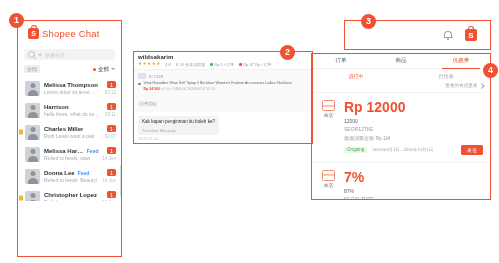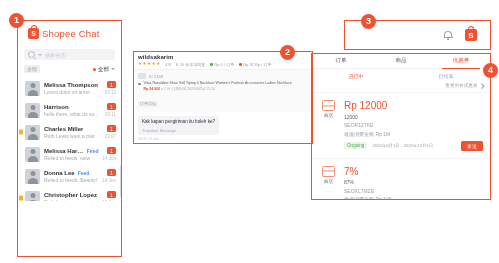--- a/index.html
+++ b/index.html
@@ -179,21 +179,21 @@
 
   .vcard{display:flex;gap:7px;padding:7px 8px 7px 9px;border-top:1px solid #f3f4f6;}
   .vicon-wrap{display:flex;flex-direction:column;align-items:center;gap:2px;flex:none;width:17px;}
   .vicon{
     width:13px;height:11px;border:1.1px solid #ef8e72;border-radius:1.5px;
     position:relative;box-sizing:border-box;
   }
   .vicon:after{content:"";position:absolute;left:0;top:50%;width:100%;height:1.1px;background:#ef8e72;transform:translateY(-50%);}
   .vicon-label{font-size:4.6px;color:#5d646c;}
   .vbody{flex:1;min-width:0;}
-  .vamount{font-size:10px;font-weight:normal;color:#ef5131;line-height:1.1;}
+  .vamount{font-size:14px;font-weight:bold;color:#ef5131;line-height:1.1;}
   .vline{font-size:5px;color:#5d646c;margin-top:2.5px;}
   .vline.dim{color:#9aa0a6;}
   .vfoot{display:flex;align-items:center;gap:5px;margin-top:4px;}
   .vstatus{font-size:4.6px;color:#4caf50;background:#eaf6ea;padding:.8px 3px;border-radius:1.5px;white-space:nowrap;}
   .vdate{font-size:4.3px;color:#9aa0a6;white-space:nowrap;}
   .vbtn{
     margin-left:auto;background:#ef5131;color:#fff;font-size:5px;
     padding:2px 6px;border-radius:1.5px;white-space:nowrap;
   }
 </style>

